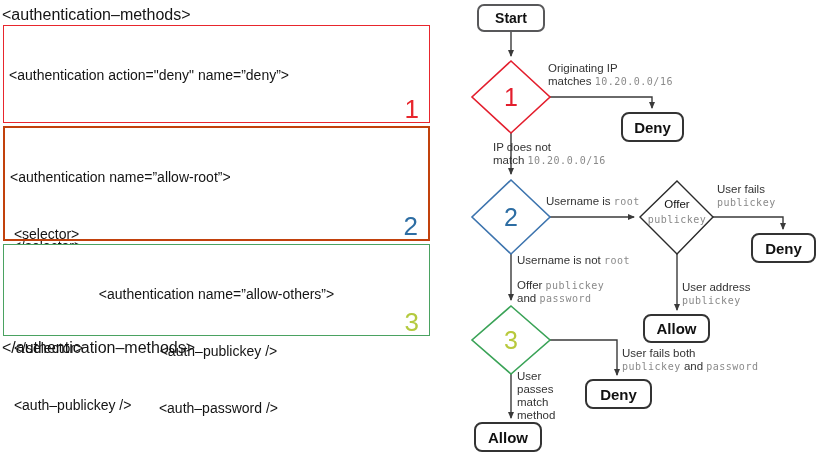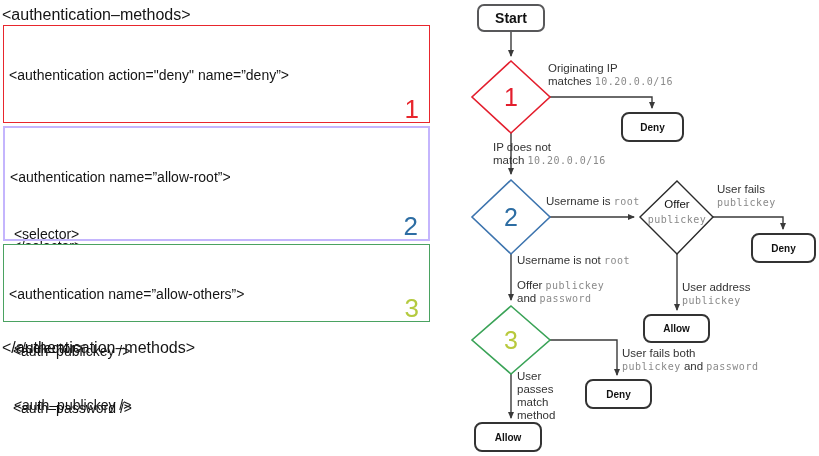--- a/index.html
+++ b/index.html
@@ -6,31 +6,31 @@
   #canvas{position:relative;width:819px;height:456px;background:#fff;overflow:hidden;
           font-family:"Liberation Sans",sans-serif;}
 
   
   .root-tag{position:absolute;left:2px;font-size:16px;color:#141414;white-space:pre;}
   .code-box{position:absolute;left:3px;width:427px;box-sizing:border-box;background:#fff;
             padding:2px 5px;font-size:14px;line-height:19px;color:#141414;white-space:pre;}
   .code-box .num{position:absolute;right:10px;bottom:0px;font-size:26px;line-height:26px;}
   #box1{top:25px;height:98px;border:1px solid #e8262d;}
   #box1 .num{color:#e8262d;}
-  #box2{top:126px;height:115px;border:2px solid #c4b5fd;}
+  #box2{top:126px;height:115px;border:2px solid #c2410c;}
   #box2 .num{color:#2d6da3;}
-  #box3{top:244px;height:78px;border:1px solid #4aa261;}
+  #box3{top:244px;height:92px;border:1px solid #4aa261;text-align:center;}
   #box3 .num{color:#b4ca3f;}
   .code-line{white-space:pre;}
 
   
   #flow-svg{position:absolute;left:0;top:0;pointer-events:none;}
   .flowbox{position:absolute;box-sizing:border-box;border:2px solid #333;border-radius:8px;
            background:#fff;display:flex;align-items:center;justify-content:center;
-           font-weight:bold;font-size:10px;color:#111;}
+           font-weight:bold;font-size:15px;color:#111;}
   .startbox{border-color:#58585a;border-radius:7px;font-size:14px;}
   .dnum{position:absolute;width:78px;text-align:center;font-size:25px;line-height:28px;}
   .offer-text{position:absolute;left:640px;top:196px;width:74px;text-align:center;line-height:13px;}
   .offer-text .t{font-size:11.5px;color:#111;}
   .elabel{position:absolute;font-size:11.5px;line-height:13px;color:#333;white-space:nowrap;}
   .mono{font-family:"DejaVu Sans Mono",monospace;font-size:10px;color:#8a8a8a;letter-spacing:0.5px;}
 </style>
 </head>
 <body>
 

